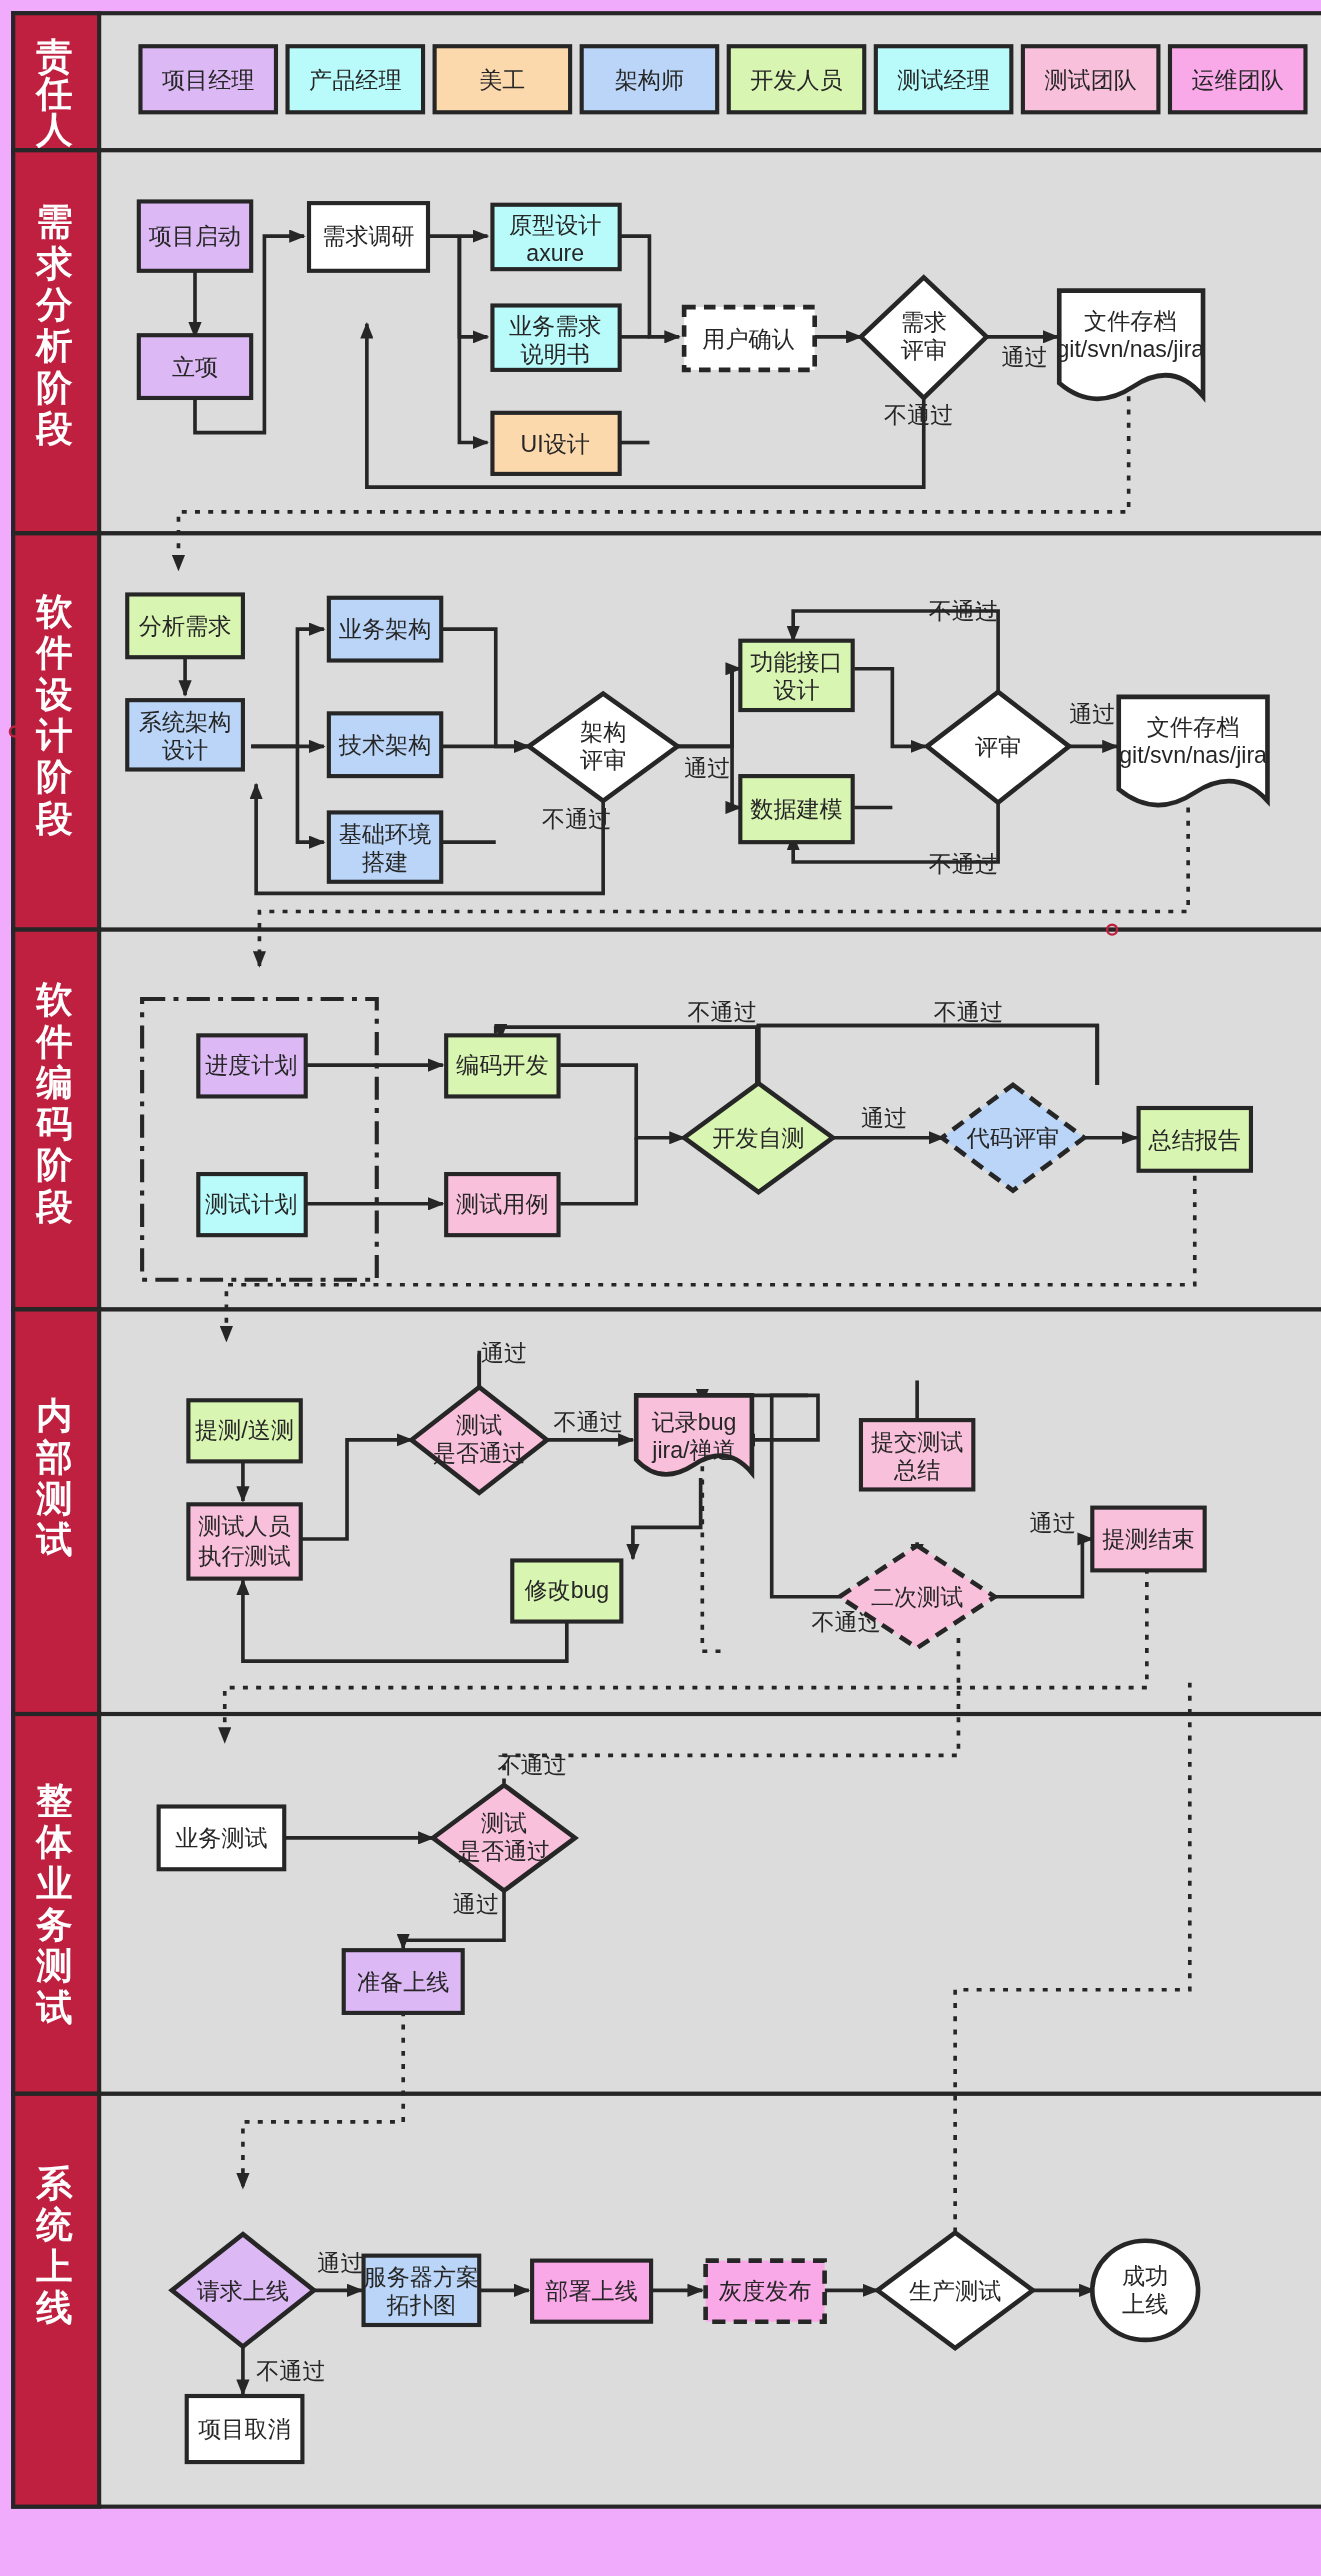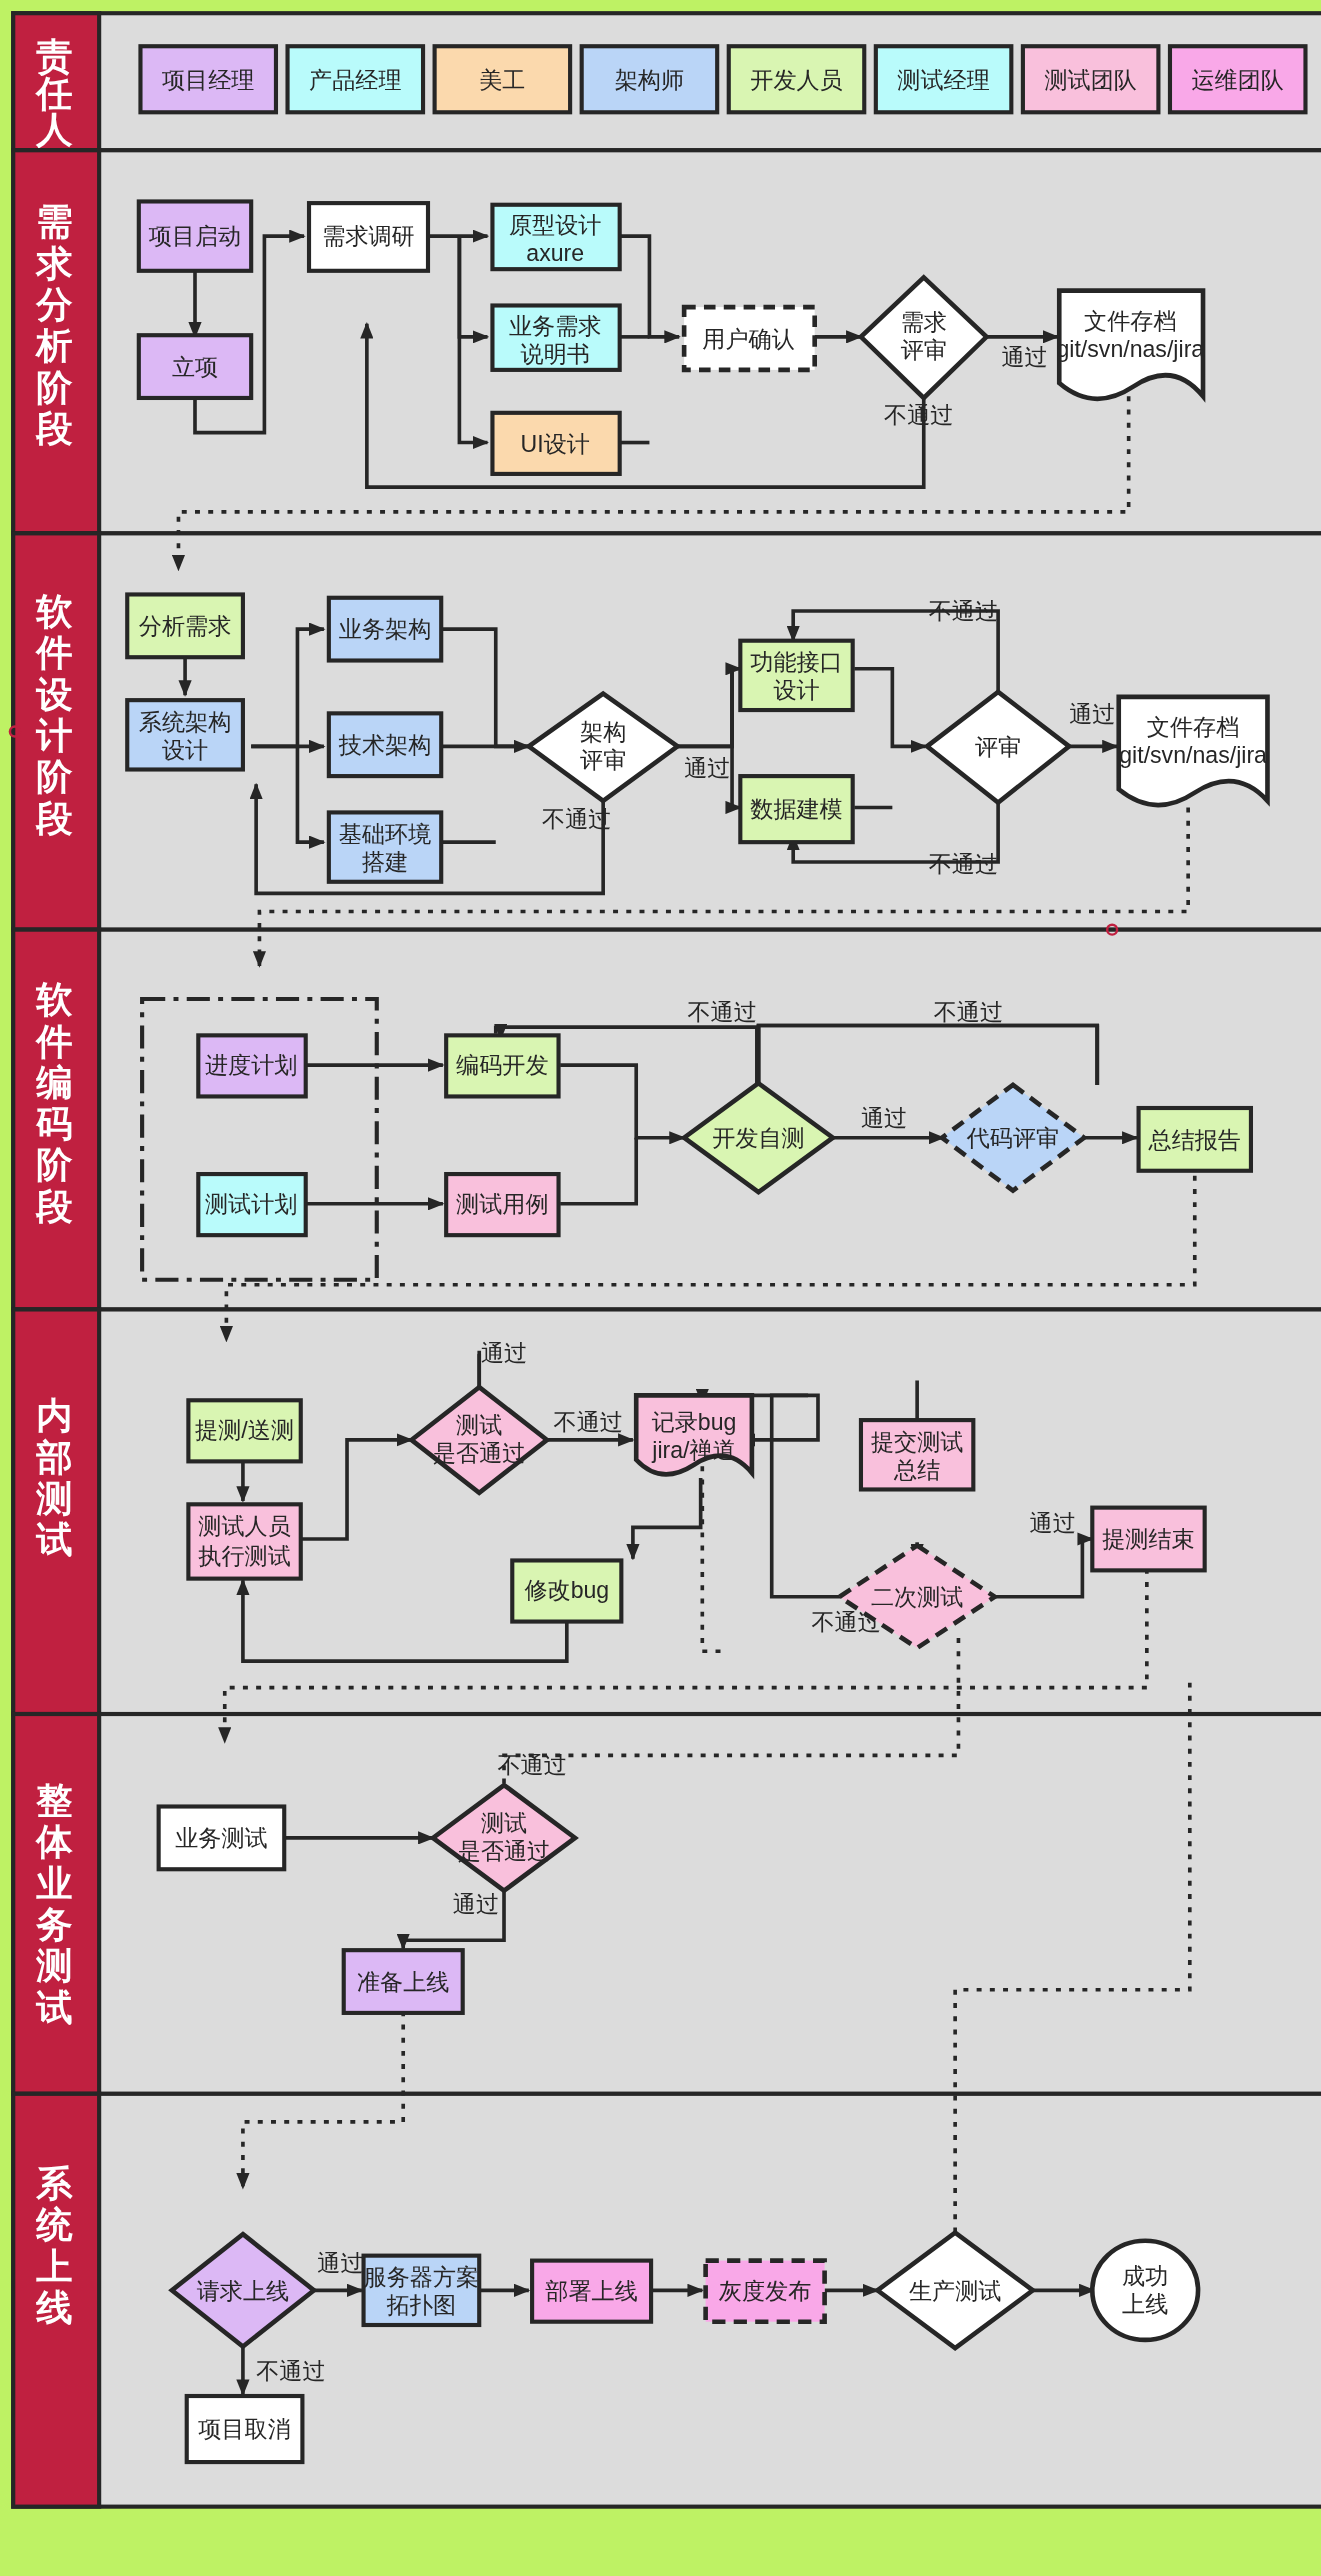--- a/index.html
+++ b/index.html
@@ -1,17 +1,17 @@
 <!DOCTYPE html>
 <html><head>
 <meta charset="utf-8">
 <style>
   html,body{margin:0;padding:0;background:#fff;}
   body{font-family:"Liberation Sans","DejaVu Sans",sans-serif;}
-  #page{position:relative;width:1322px;height:2576px;background:#bef264;overflow:hidden;}
+  #page{position:relative;width:1322px;height:2576px;background:#f0abfc;overflow:hidden;}
   #svgroot{position:absolute;left:0;top:0;width:1322px;height:2576px;}
   text{font-family:"Liberation Sans","DejaVu Sans",sans-serif;fill:#262626;}
   .lblsm{font-size:14px;}
   .swimlabel{font-size:22px;font-weight:bold;fill:#ffffff;letter-spacing:2px;}
 </style>
 </head>
 <body>
 
 <div id="page">
 <svg id="svgroot" viewBox="0 0 800 1560" preserveAspectRatio="none">

